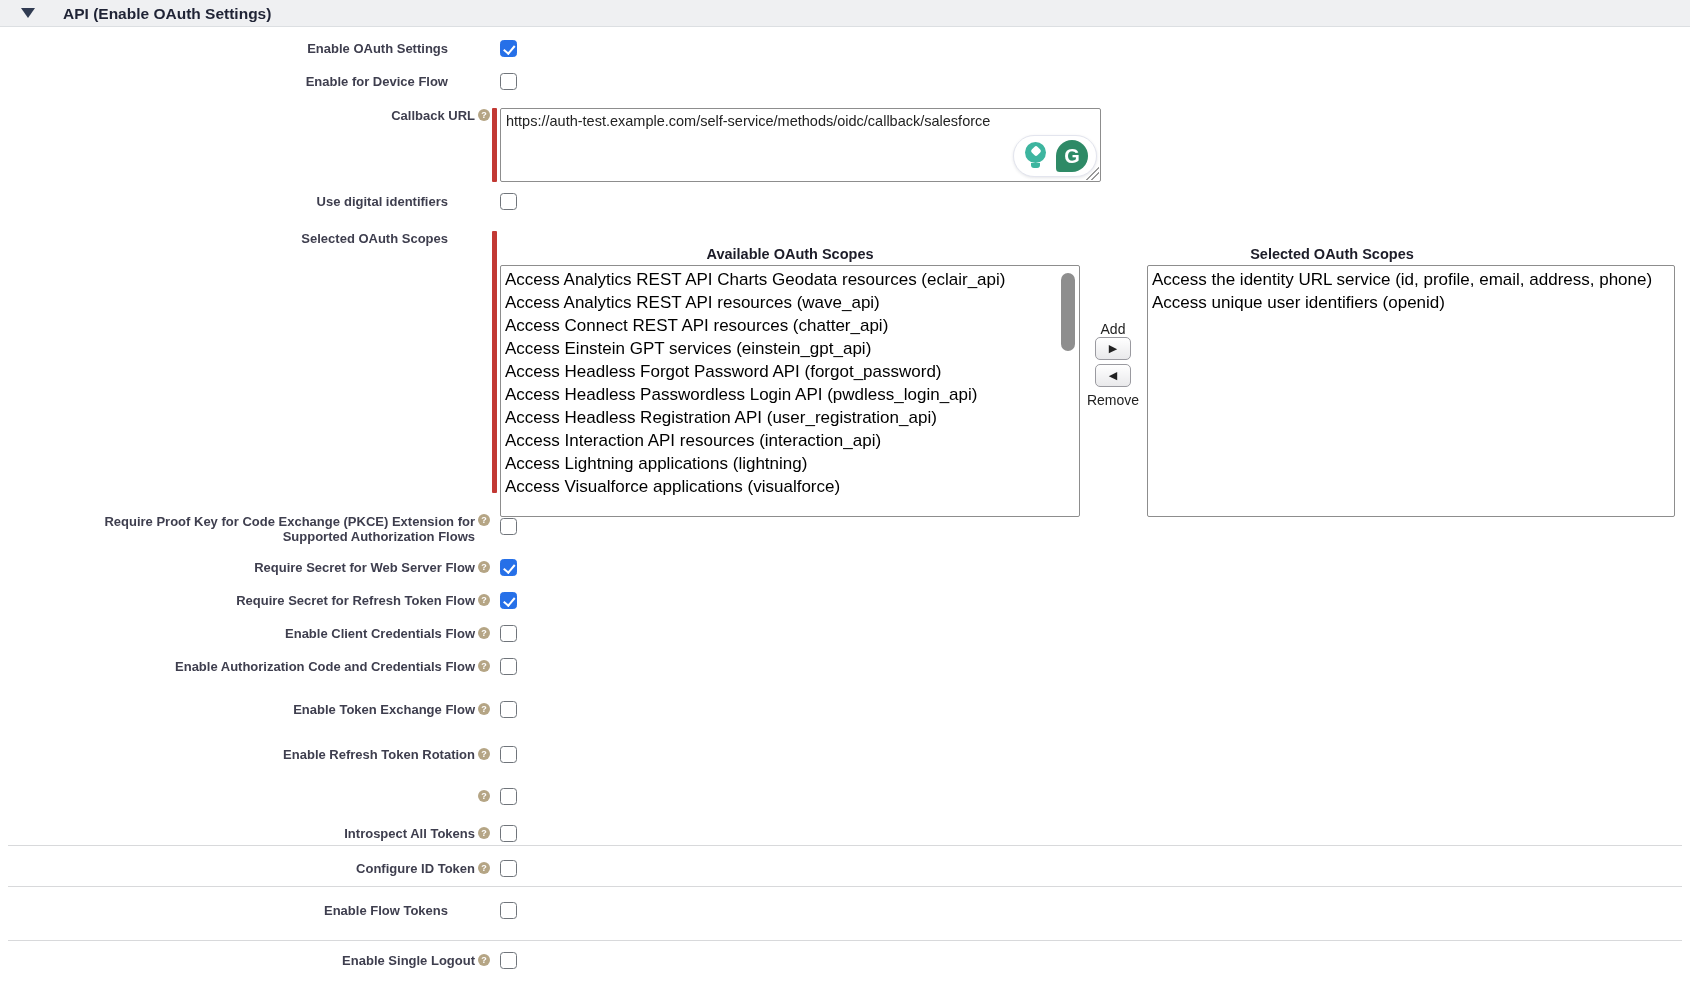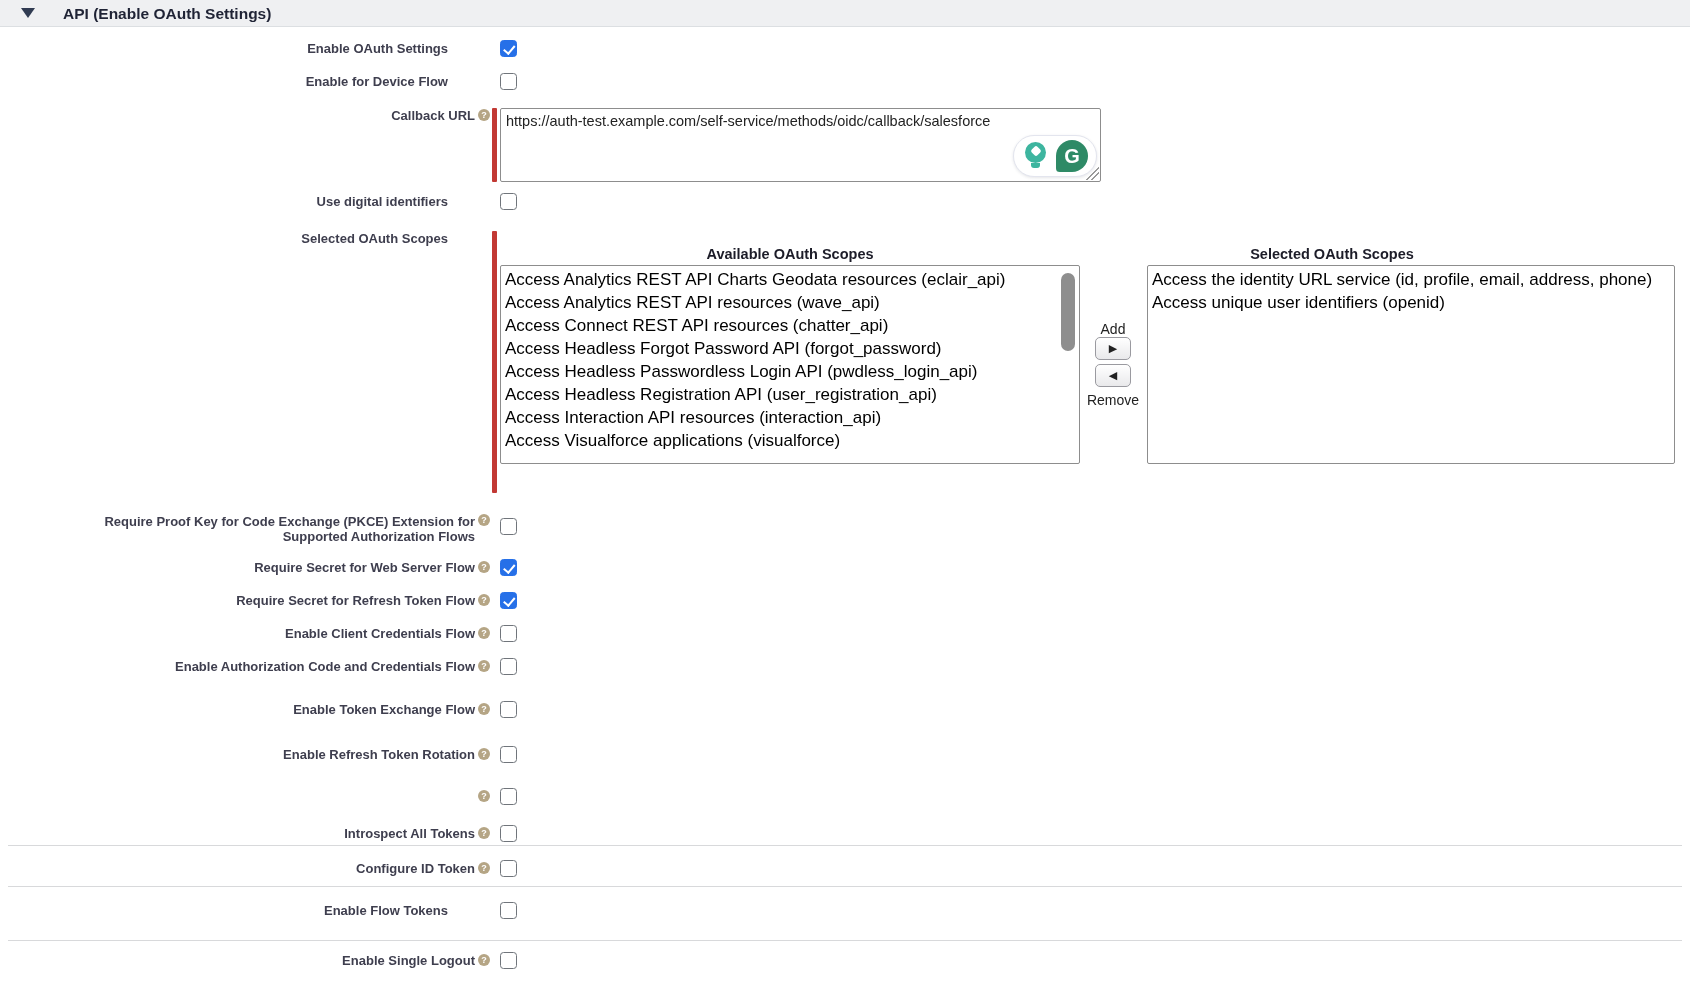--- a/index.html
+++ b/index.html
@@ -88,21 +88,21 @@
       linear-gradient(135deg,transparent 48%,#9a9a9a 48%,#9a9a9a 55%,transparent 55%),
       linear-gradient(135deg,transparent 68%,#9a9a9a 68%,#9a9a9a 75%,transparent 75%);
   }
   
   .scope-label{position:absolute;left:0;top:231px;width:490px;text-align:right;
     padding-right:42px;box-sizing:border-box;font-size:13px;font-weight:bold;color:#3e3e4e;}
   .list-header{position:absolute;top:246px;font-size:14.5px;font-weight:bold;color:#1c1c28;text-align:center;}
   .lh-avail{left:500px;width:580px;}
   .lh-sel{left:1147px;width:370px;}
   .listbox{
-    position:absolute;top:265px;height:199px;box-sizing:border-box;background:#fff;
+    position:absolute;top:265px;height:252px;box-sizing:border-box;background:#fff;
     border:1px solid #8d8d8d;border-radius:2px;overflow:hidden;cursor:default;
   }
   .listbox.avail{left:500px;width:580px;}
   .listbox.sel{left:1147px;width:528px;}
   .opt{font-size:17px;line-height:23px;color:#000;padding-left:4px;white-space:nowrap;cursor:pointer;}
   .listbox .optwrap{padding-top:2px;}
   .scrollthumb{
     position:absolute;left:560px;top:7px;width:14px;height:78px;border-radius:7px;
     background:#8e8e8e;cursor:grab;
   }
@@ -167,24 +167,26 @@
 <div class="reqbar" style="top:231px;height:262px"></div>
 
 <div class="list-header lh-avail">Available OAuth Scopes</div>
 <div class="list-header lh-sel">Selected OAuth Scopes</div>
 
 <div class="listbox avail">
   <div class="optwrap">
     <div class="opt">Access Analytics REST API Charts Geodata resources (eclair_api)</div>
     <div class="opt">Access Analytics REST API resources (wave_api)</div>
     <div class="opt">Access Connect REST API resources (chatter_api)</div>
+    <div class="opt">Access Einstein GPT services (einstein_gpt_api)</div>
     <div class="opt">Access Headless Forgot Password API (forgot_password)</div>
     <div class="opt">Access Headless Passwordless Login API (pwdless_login_api)</div>
     <div class="opt">Access Headless Registration API (user_registration_api)</div>
     <div class="opt">Access Interaction API resources (interaction_api)</div>
+    <div class="opt">Access Lightning applications (lightning)</div>
     <div class="opt">Access Visualforce applications (visualforce)</div>
   </div>
   <div class="scrollthumb"></div>
 </div>
 
 <div class="addrem-label" style="left:1085px;top:321px;width:56px">Add</div>
 <div class="arrow-btn" style="top:337px"><span>▶</span></div>
 <div class="arrow-btn" style="top:364px"><span>◀</span></div>
 <div class="addrem-label" style="left:1080px;top:392px;width:66px">Remove</div>
 

